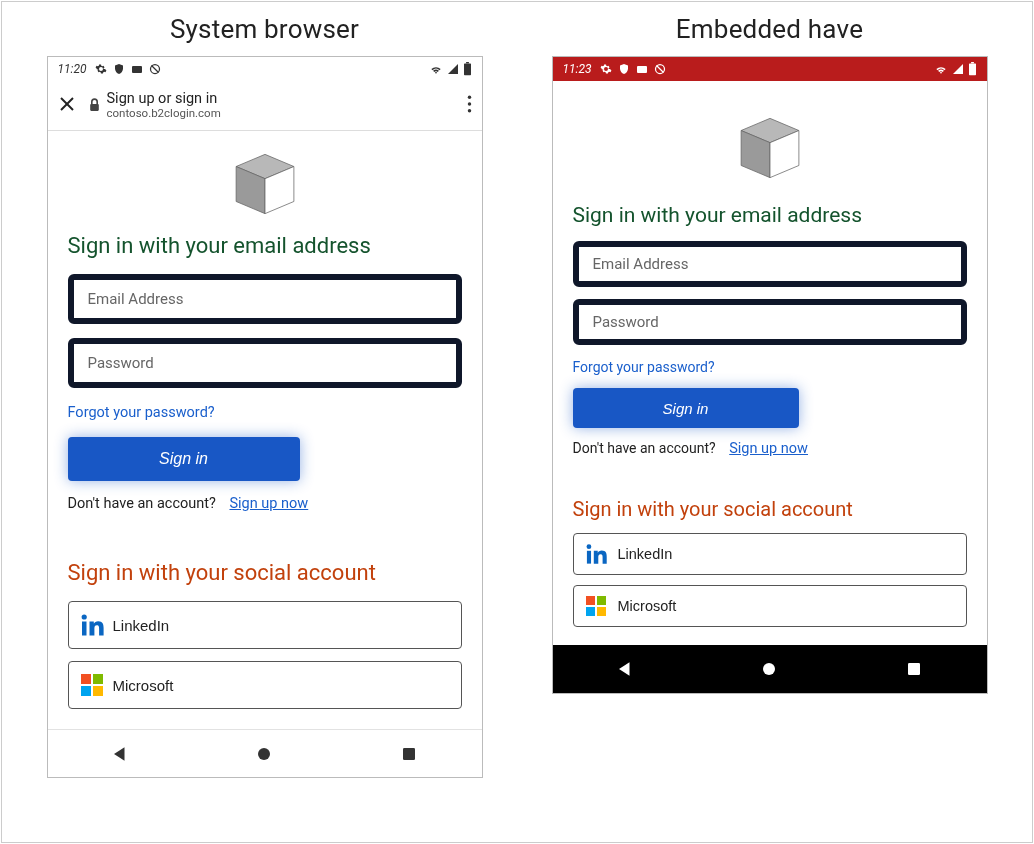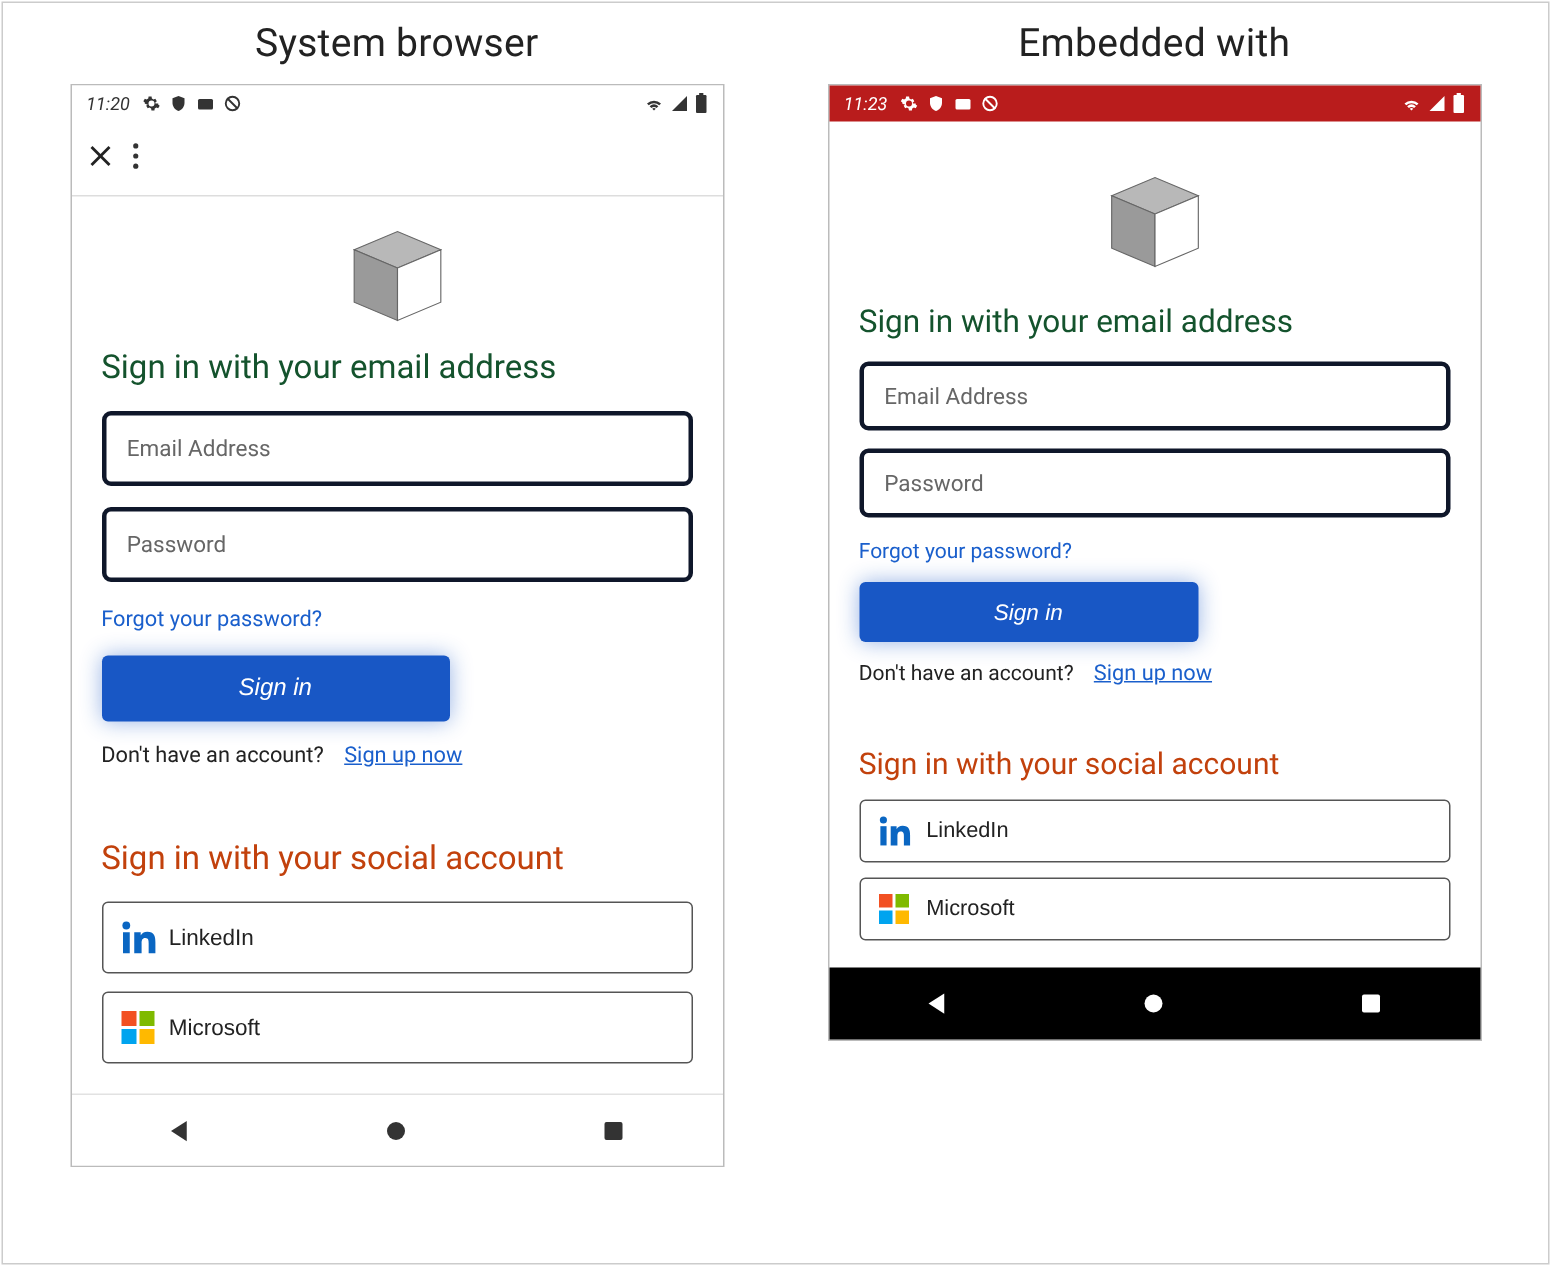--- a/index.html
+++ b/index.html
@@ -81,21 +81,21 @@
   .logo-wrap.tall { margin: 20px 0 22px 0; }
   .heading {
     font-size: 22px;
     font-weight: 400;
     color: #14532d;
     margin-bottom: 16px;
   }
   .heading.sm { font-size: 21px; margin-bottom: 14px; }
   .field {
     width: 100%;
-    border: 3px solid #0f172a;
+    border: 6px solid #0f172a;
     border-radius: 6px;
     height: 50px;
     padding: 0 14px;
     font-size: 15px;
     color: #666;
     display: flex;
     align-items: center;
     margin-bottom: 14px;
     background: #fff;
   }
@@ -217,20 +217,30 @@
         </div>
       </div>
 
       <div class="browserbar">
         <span class="bb-close">
           <svg width="18" height="18" viewBox="0 0 24 24" fill="none" stroke="#222" stroke-width="2.5">
               <line x1="4" y1="4" x2="20" y2="20"></line>
               <line x1="20" y1="4" x2="4" y2="20"></line>
             </svg>
         </span>
+        <div class="bb-url">
+          <svg width="13" height="14" viewBox="0 0 24 26" fill="#444">
+              <rect x="4" y="11" width="16" height="13" rx="2"></rect>
+              <path d="M7 11V7a5 5 0 0110 0v4" fill="none" stroke="#444" stroke-width="3"></path>
+            </svg>
+          <div class="bb-url-text">
+            <span class="bb-title">Sign up or sign in</span>
+            <span class="bb-domain">contoso.b2clogin.com</span>
+          </div>
+        </div>
         <span class="bb-menu">
           <svg width="5" height="18" viewBox="0 0 6 24" fill="#333">
               <circle cx="3" cy="3" r="2.3"></circle>
               <circle cx="3" cy="12" r="2.3"></circle>
               <circle cx="3" cy="21" r="2.3"></circle>
             </svg>
         </span>
       </div>
 
       <div class="content">
@@ -295,21 +305,21 @@
         <span class="nav-icon">
             <svg width="16" height="16" viewBox="0 0 24 24" fill="#333">
               <rect x="3" y="3" width="18" height="18" rx="2"></rect>
             </svg>
           </span>
       </div>
     </div>
   </div>
 
   <div class="col">
-    <div class="col-title">Embedded with</div>
+    <div class="col-title">Embedded have</div>
 
     <div class="device">
 
       <div class="statusbar dark">
         <div class="sb-left">
           <span>11:23</span>
           <span class="sb-icons">
             <svg width="12" height="12" viewBox="0 0 24 24" fill="#fff">
                 <path d="M12 8a4 4 0 100 8 4 4 0 000-8zm9 4a9 9 0 01-.1 1.3l2 1.6-2 3.4-2.4-1a7 7 0 01-2.2 1.3l-.4 2.6h-4l-.4-2.6a7 7 0 01-2.2-1.3l-2.4 1-2-3.4 2-1.6A9 9 0 013 12a9 9 0 01.1-1.3l-2-1.6 2-3.4 2.4 1A7 7 0 017.7 5.4L8.1 2.8h4l.4 2.6a7 7 0 012.2 1.3l2.4-1 2 3.4-2 1.6c.1.4.1.9.1 1.3z"></path>
               </svg>

